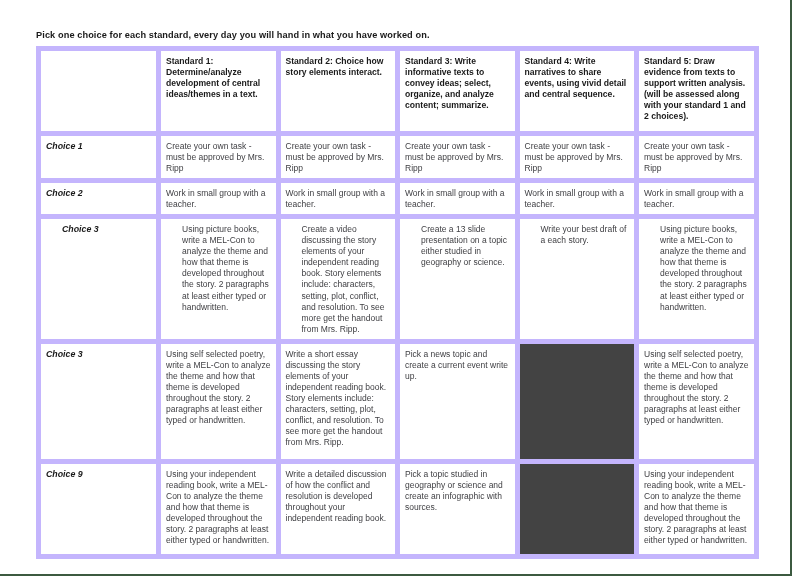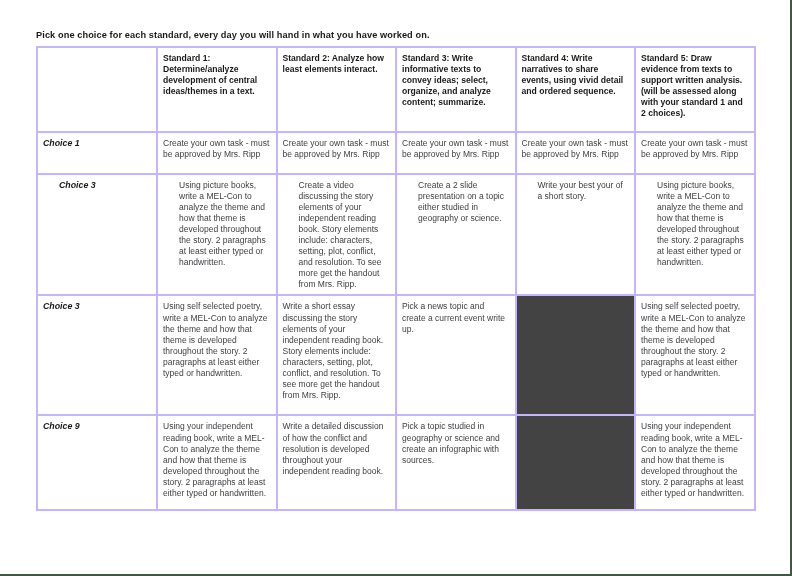--- a/index.html
+++ b/index.html
@@ -43,21 +43,21 @@
   table.choice-board {
     position: absolute;
     left: 36px;
     top: 46px;
     width: 718px;
     border-collapse: collapse;
     table-layout: fixed;
   }
 
   table.choice-board td {
-    border: 2px solid #c4b5fd;
+    border: 5px solid #c4b5fd;
     vertical-align: top;
     padding: 5px 5px 4px 5px;
     box-sizing: border-box;
   }
 
   
   col.c-label { width: 120px; }
   col.c-std   { width: 119.5px; }
 
   
@@ -114,42 +114,50 @@
       <col class="c-std">
       <col class="c-std">
       <col class="c-std">
       <col class="c-std">
       <col class="c-std">
     </colgroup>
     <tbody>
       <tr class="header-row">
         <td class="corner-cell"></td>
         <td class="std-head">Standard 1: Determine/analyze development of central ideas/themes in a text.</td>
-        <td class="std-head">Standard 2: Analyze how least elements interact.</td>
+        <td class="std-head">Standard 2: Choice how story elements interact.</td>
         <td class="std-head">Standard 3: Write informative texts to convey ideas; select, organize, and analyze content; summarize.</td>
-        <td class="std-head">Standard 4: Write narratives to share events, using vivid detail and ordered sequence.</td>
+        <td class="std-head">Standard 4: Write narratives to share events, using vivid detail and central sequence.</td>
         <td class="std-head">Standard 5: Draw evidence from texts to support written analysis. (will be assessed along with your standard 1 and 2 choices).</td>
       </tr>
 
       <tr class="row-c1">
         <td class="choice-label">Choice 1</td>
         <td class="cell-text">Create your own task - must be approved by Mrs. Ripp</td>
         <td class="cell-text">Create your own task - must be approved by Mrs. Ripp</td>
         <td class="cell-text">Create your own task - must be approved by Mrs. Ripp</td>
         <td class="cell-text">Create your own task - must be approved by Mrs. Ripp</td>
         <td class="cell-text">Create your own task - must be approved by Mrs. Ripp</td>
       </tr>
 
+      <tr class="row-c2">
+        <td class="choice-label">Choice 2</td>
+        <td class="cell-text">Work in small group with a teacher.</td>
+        <td class="cell-text">Work in small group with a teacher.</td>
+        <td class="cell-text">Work in small group with a teacher.</td>
+        <td class="cell-text">Work in small group with a teacher.</td>
+        <td class="cell-text">Work in small group with a teacher.</td>
+      </tr>
 
       <tr class="row-c3">
         <td class="choice-label">Choice 3</td>
         <td class="cell-text">Using picture books, write a MEL-Con to analyze the theme and how that theme is developed throughout the story.  2 paragraphs at least either typed or handwritten.</td>
         <td class="cell-text">Create a video discussing the story elements of your independent reading book.  Story elements include: characters, setting, plot, conflict, and resolution.  To see more get the handout from Mrs. Ripp.</td>
-        <td class="cell-text">Create a 2 slide presentation on a topic either studied in geography or science.</td>
-        <td class="cell-text">Write your best your of a short story.</td>
+        <td class="cell-text">Create a 13 slide presentation on a topic either studied in geography or science.</td>
+        <td class="cell-text">Write your best draft of a each story.</td>
         <td class="cell-text">Using picture books, write a MEL-Con to analyze the theme and how that theme is developed throughout the story.  2 paragraphs at least either typed or handwritten.</td>
       </tr>
 
       <tr class="row-c4">
         <td class="choice-label">Choice 3</td>
         <td class="cell-text">Using self selected poetry, write a MEL-Con to analyze the theme and how that theme is developed throughout the story.  2 paragraphs at least either typed or handwritten.</td>
         <td class="cell-text">Write a short essay discussing the story elements of your independent reading book.  Story elements include: characters, setting, plot, conflict, and resolution.  To see more get the handout from Mrs. Ripp.</td>
         <td class="cell-text">Pick a news topic and create a current event write up.</td>
         <td class="cell-text filled"></td>
         <td class="cell-text">Using self selected poetry, write a MEL-Con to analyze the theme and how that theme is developed throughout the story.  2 paragraphs at least either typed or handwritten.</td>

